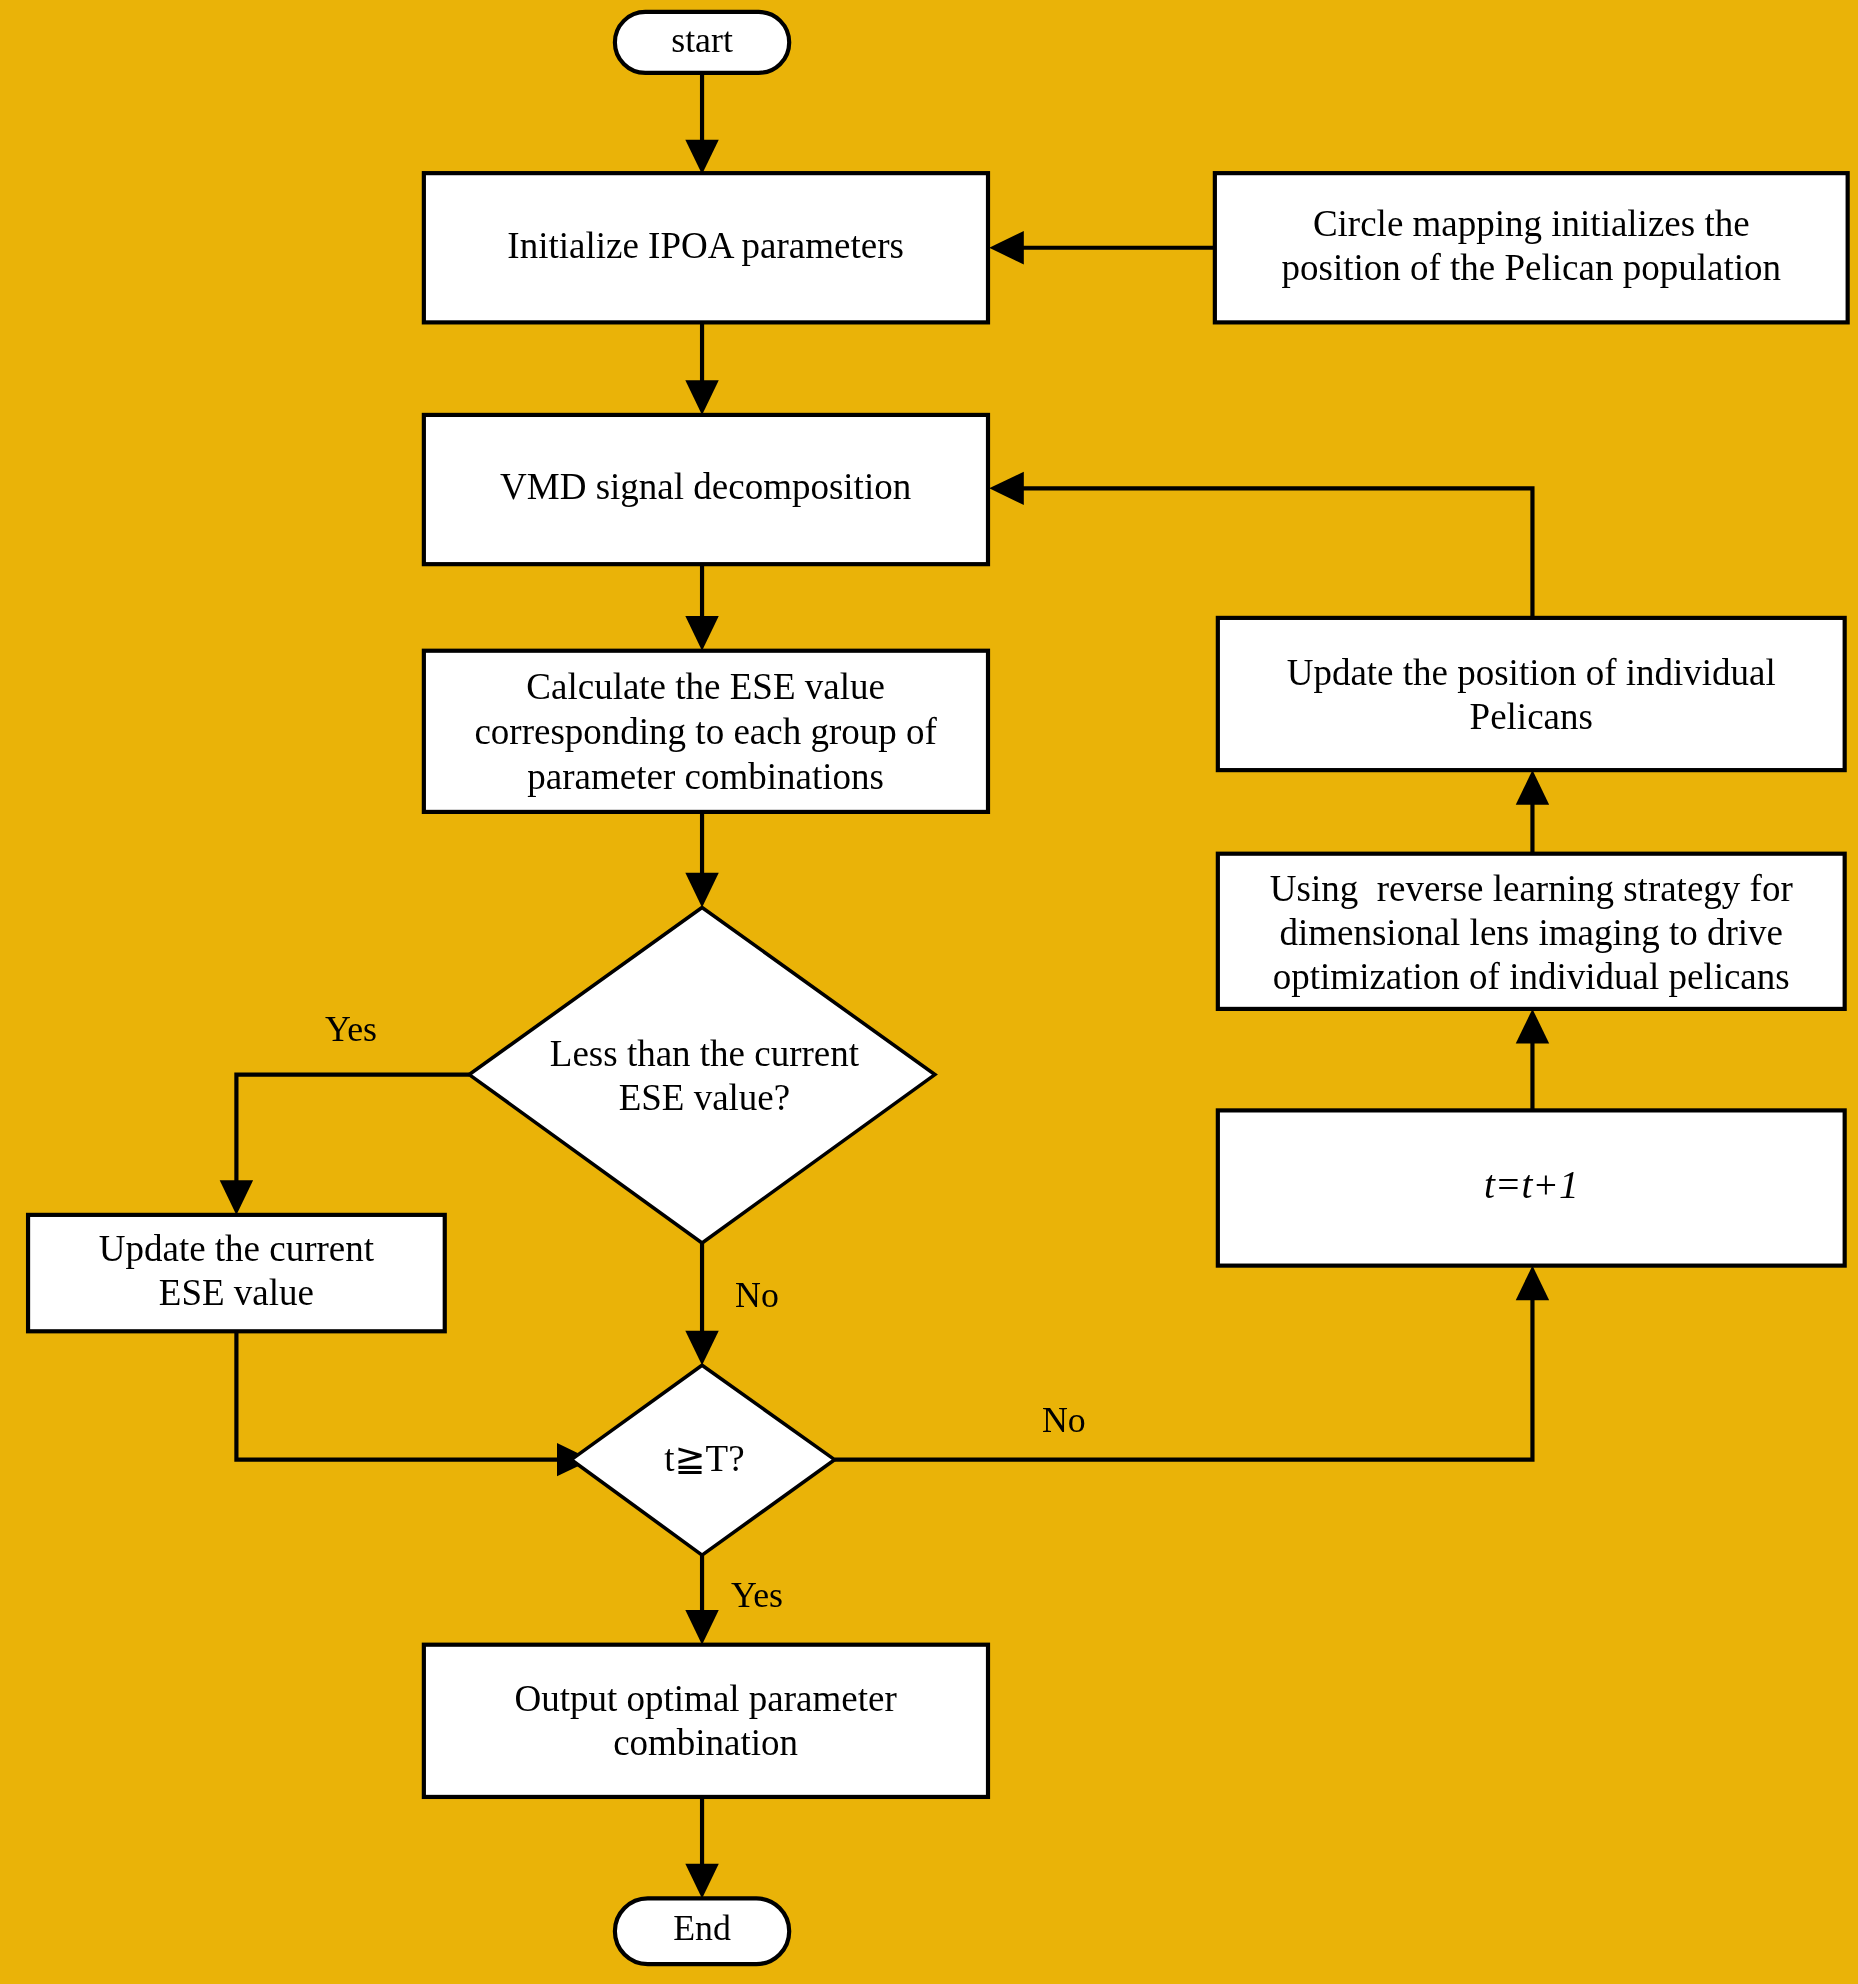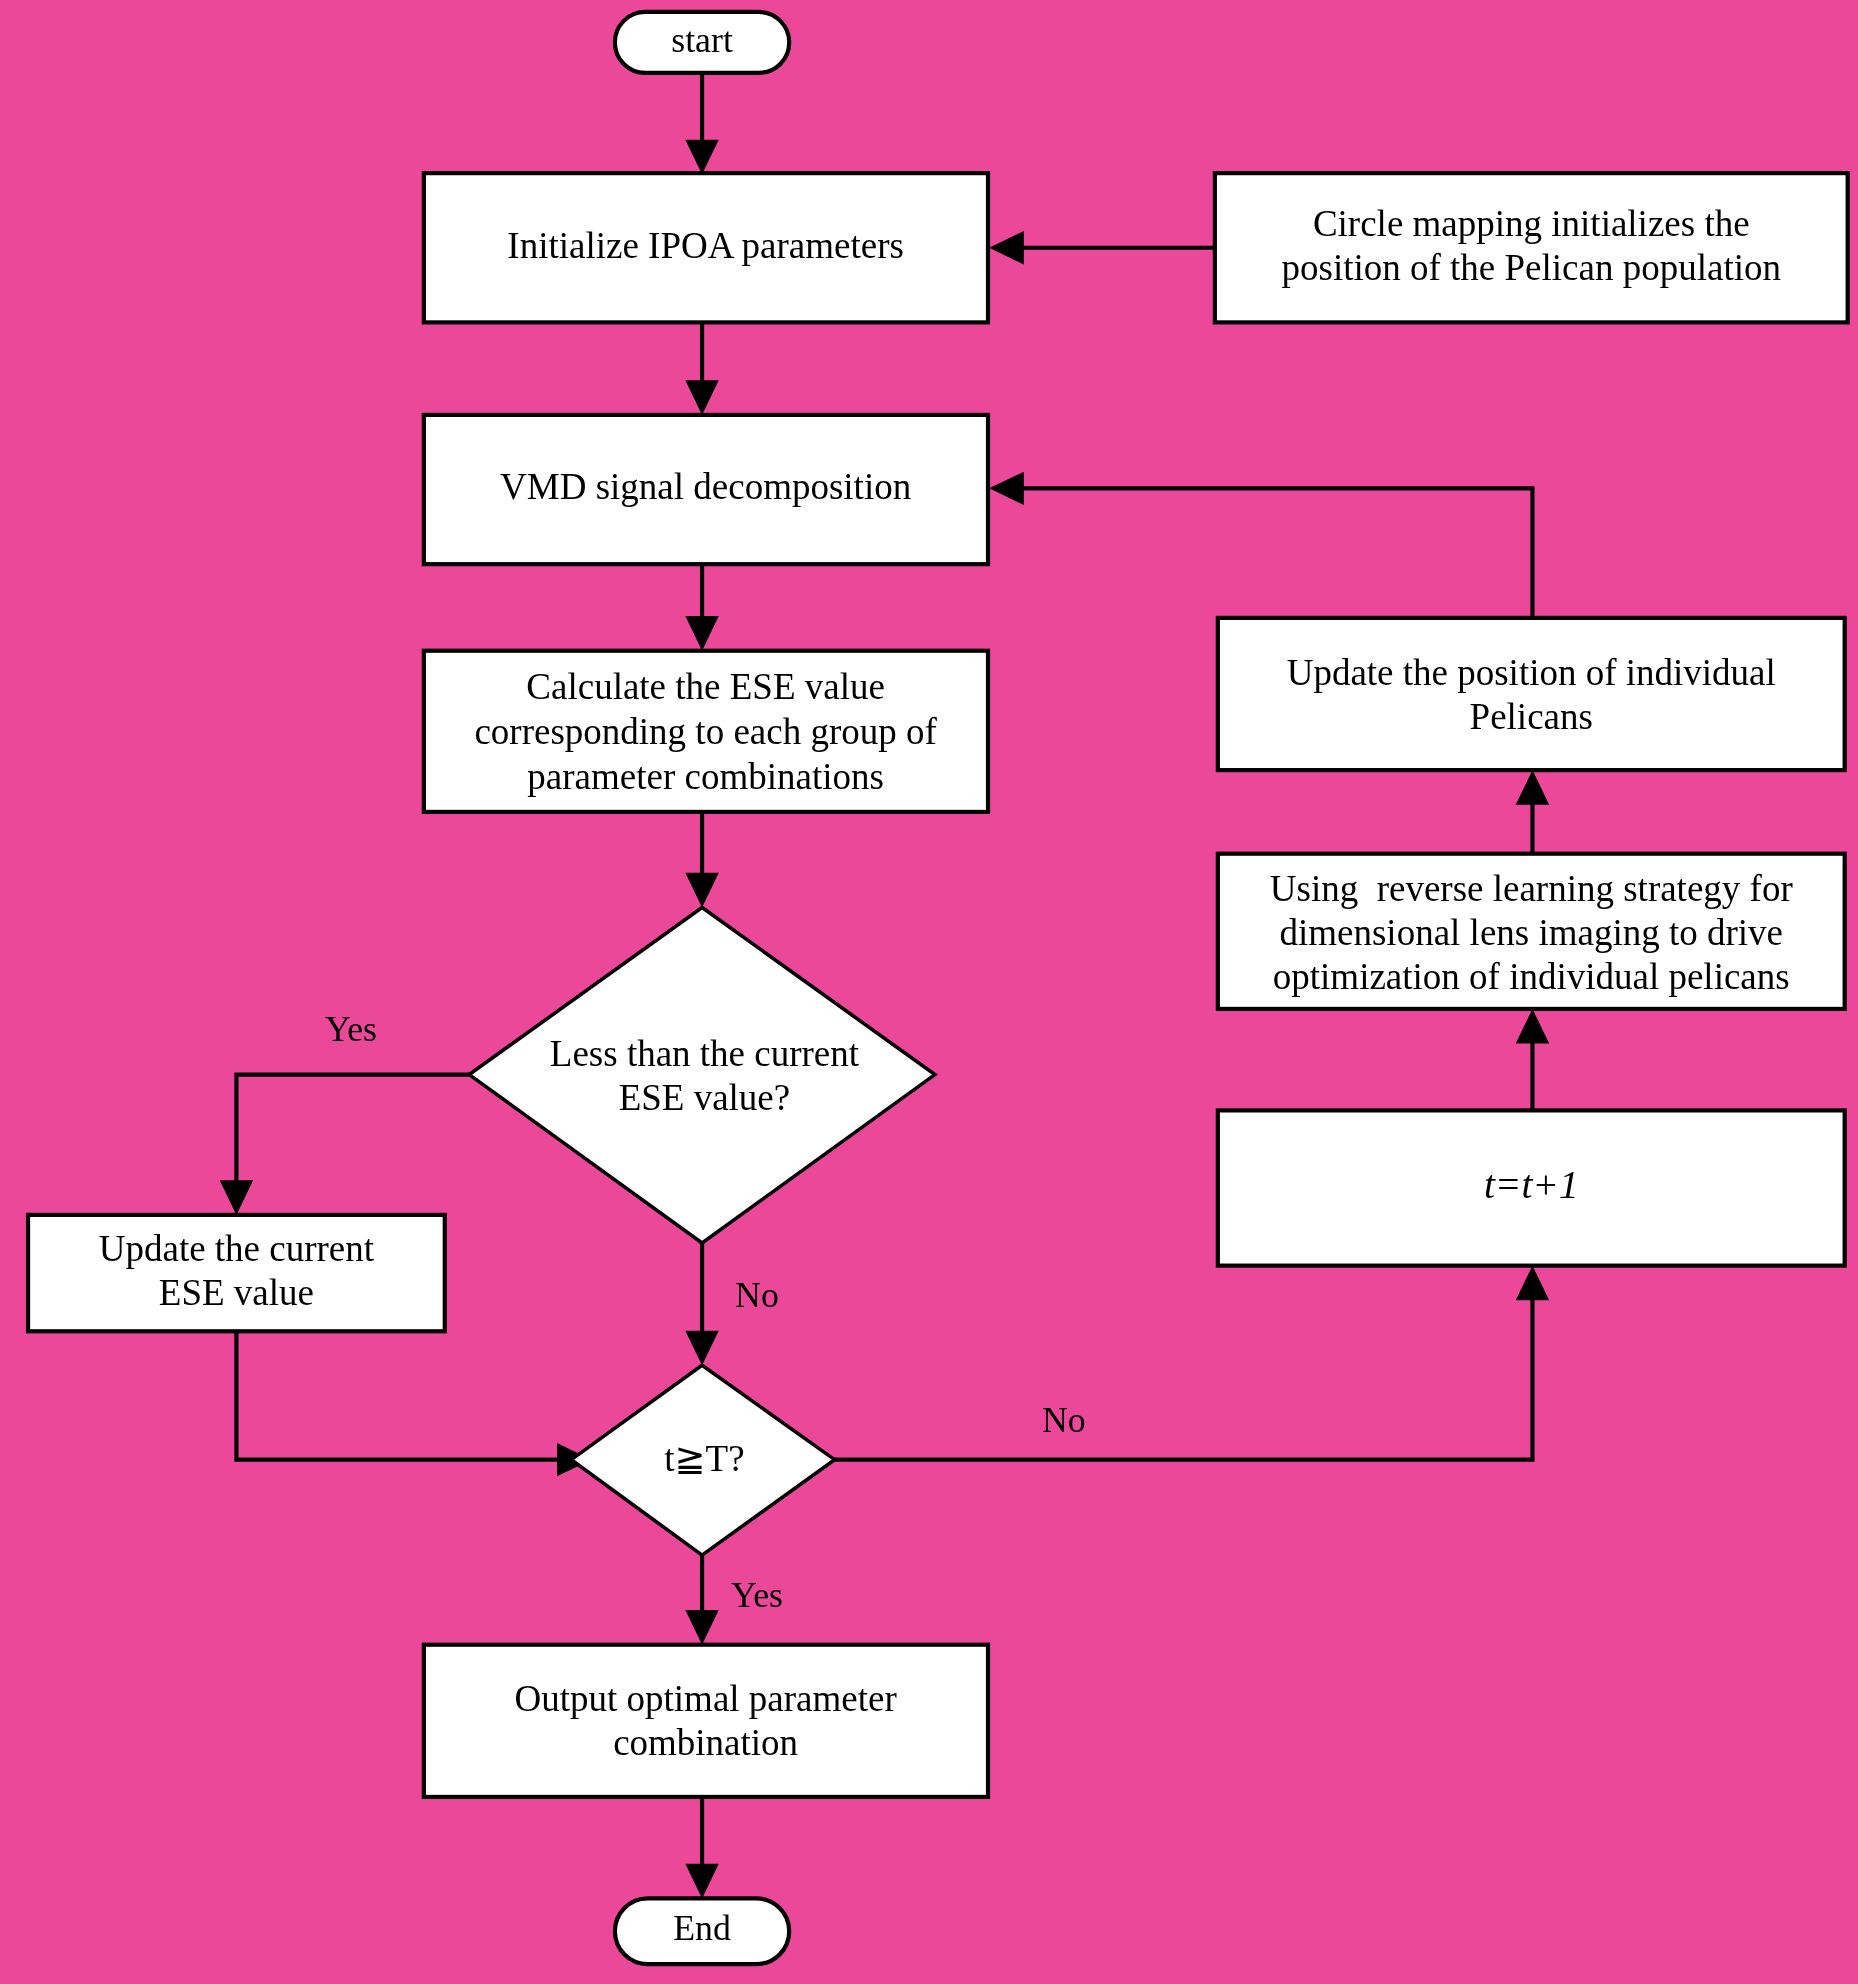--- a/index.html
+++ b/index.html
@@ -8,21 +8,21 @@
     padding: 0;
     background: #ffffff;
   }
   body {
     font-family: "Liberation Serif", "DejaVu Serif", serif;
   }
   #flow-root {
     position: relative;
     width: 1859px;
     height: 1985px;
-    background: #ec4899;
+    background: #eab308;
     overflow: hidden;
   }
   svg.flow-canvas {
     position: absolute;
     left: 0;
     top: 0;
     width: 1859px;
     height: 1985px;
     display: block;
   }

